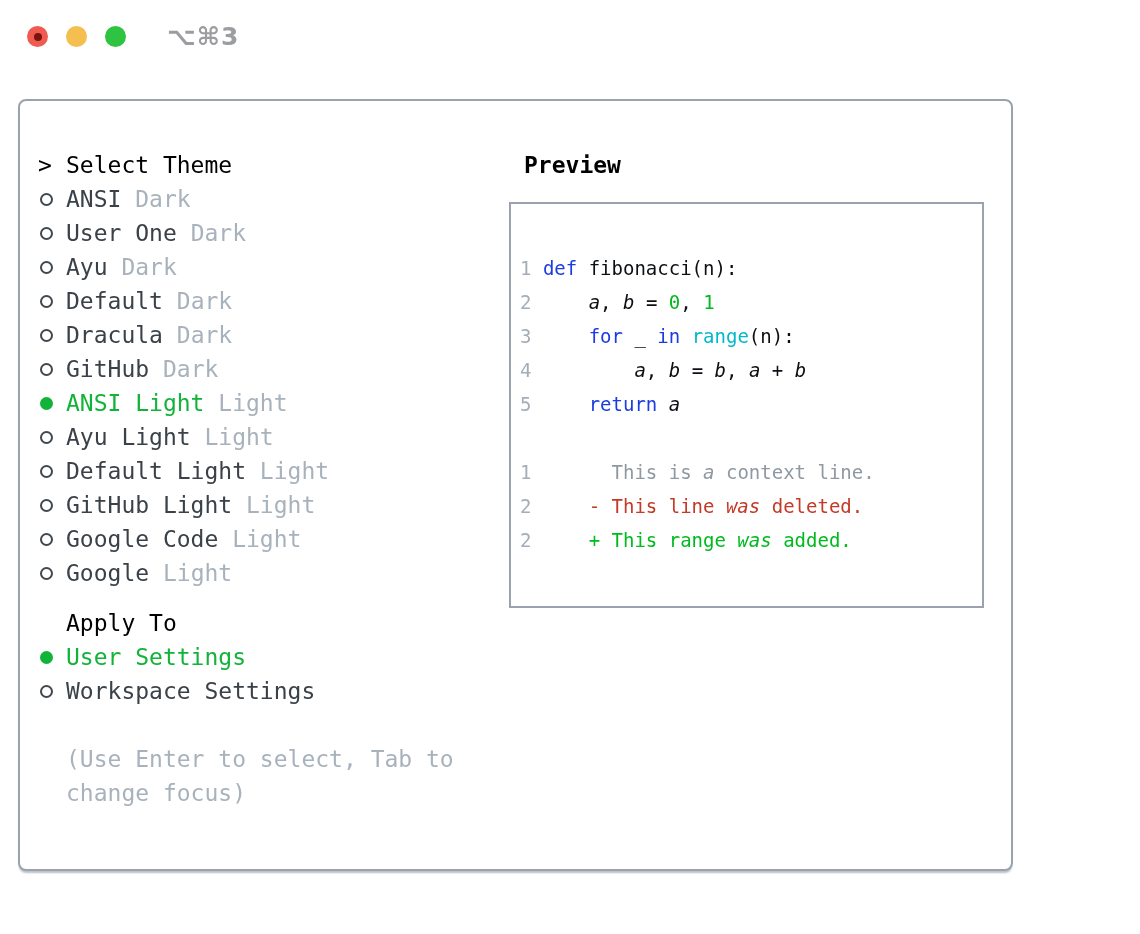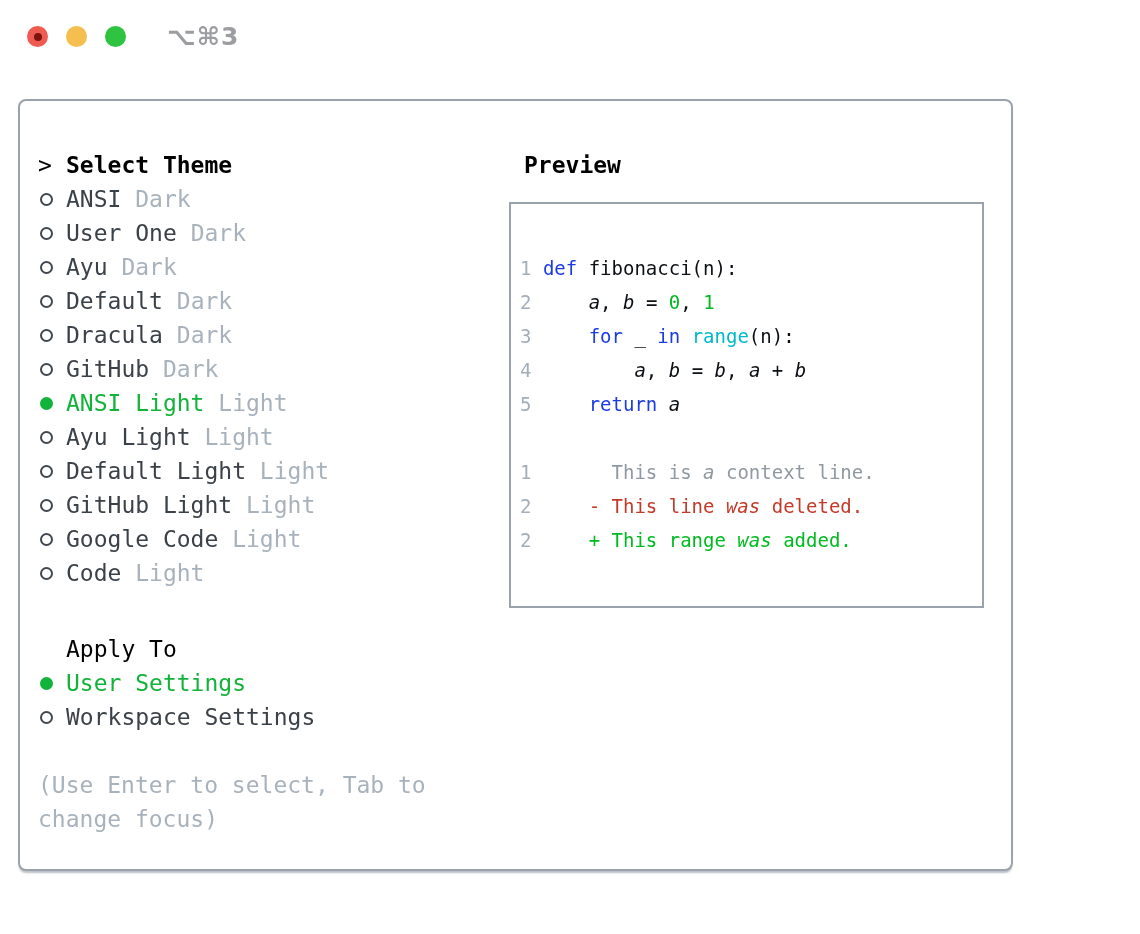--- a/index.html
+++ b/index.html
@@ -29,27 +29,27 @@
   .panel{position:absolute;left:18px;top:99px;width:995px;height:772px;background:#fff;
          border:2px solid var(--panel-border);border-radius:8px;
          box-shadow:0 3px 2px -1px rgba(130,140,152,.55);}
 
   .row{display:flex;align-items:center;height:34px;font-size:23px;line-height:34px;white-space:pre;}
   .marker{width:28px;flex:0 0 28px;display:flex;align-items:center;}
   .prompt{color:var(--heading);font-size:23px;}
   .radio{width:13px;height:13px;border:2px solid var(--circle);border-radius:50%;margin-left:2px;}
   .row.selected .radio{background:var(--green);border-color:var(--green);}
   .row.selected .opt-name{color:var(--green);}
-  .heading{font-weight:bold;color:var(--heading);}
+  .heading{font-weight:normal;color:var(--heading);}
   .opt-name{color:var(--text);}
   .opt-variant{color:var(--muted);margin-left:1ch;}
 
   .left-col{position:absolute;left:18px;top:47px;}
-  .apply-block{margin-top:42px;}
-  .help-block{margin-top:34px;}
+  .apply-block{margin-top:16px;}
+  .help-block{margin-top:34px;margin-left:28px;}
   .help-line{font-size:23px;line-height:34px;height:34px;color:var(--muted);white-space:pre;}
 
   .right-heading{position:absolute;left:504px;top:47px;font-size:23px;line-height:34px;font-weight:bold;color:var(--heading);}
 
   
   .preview-box{position:absolute;left:489px;top:101px;width:475px;height:406px;
                border:2px solid var(--box-border);background:#fff;
                padding:47px 0 0 9px;overflow:hidden;}
   .cl{font-size:19px;line-height:34px;height:34px;white-space:pre;}
   .lnum{color:var(--lnum);}
@@ -129,21 +129,21 @@
       <div class="row">
         <span class="marker"><span class="radio"></span></span>
         <span class="opt-name">GitHub Light</span><span class="opt-variant">Light</span>
       </div>
       <div class="row">
         <span class="marker"><span class="radio"></span></span>
         <span class="opt-name">Google Code</span><span class="opt-variant">Light</span>
       </div>
       <div class="row">
         <span class="marker"><span class="radio"></span></span>
-        <span class="opt-name">Code</span><span class="opt-variant">Light</span>
+        <span class="opt-name">Google</span><span class="opt-variant">Light</span>
       </div>
 
       <div class="apply-block">
         <div class="row">
           <span class="marker"></span>
           <span class="heading" style="font-weight:normal;">Apply To</span>
         </div>
         <div class="row selected">
           <span class="marker"><span class="radio"></span></span>
           <span class="opt-name">User Settings</span>

